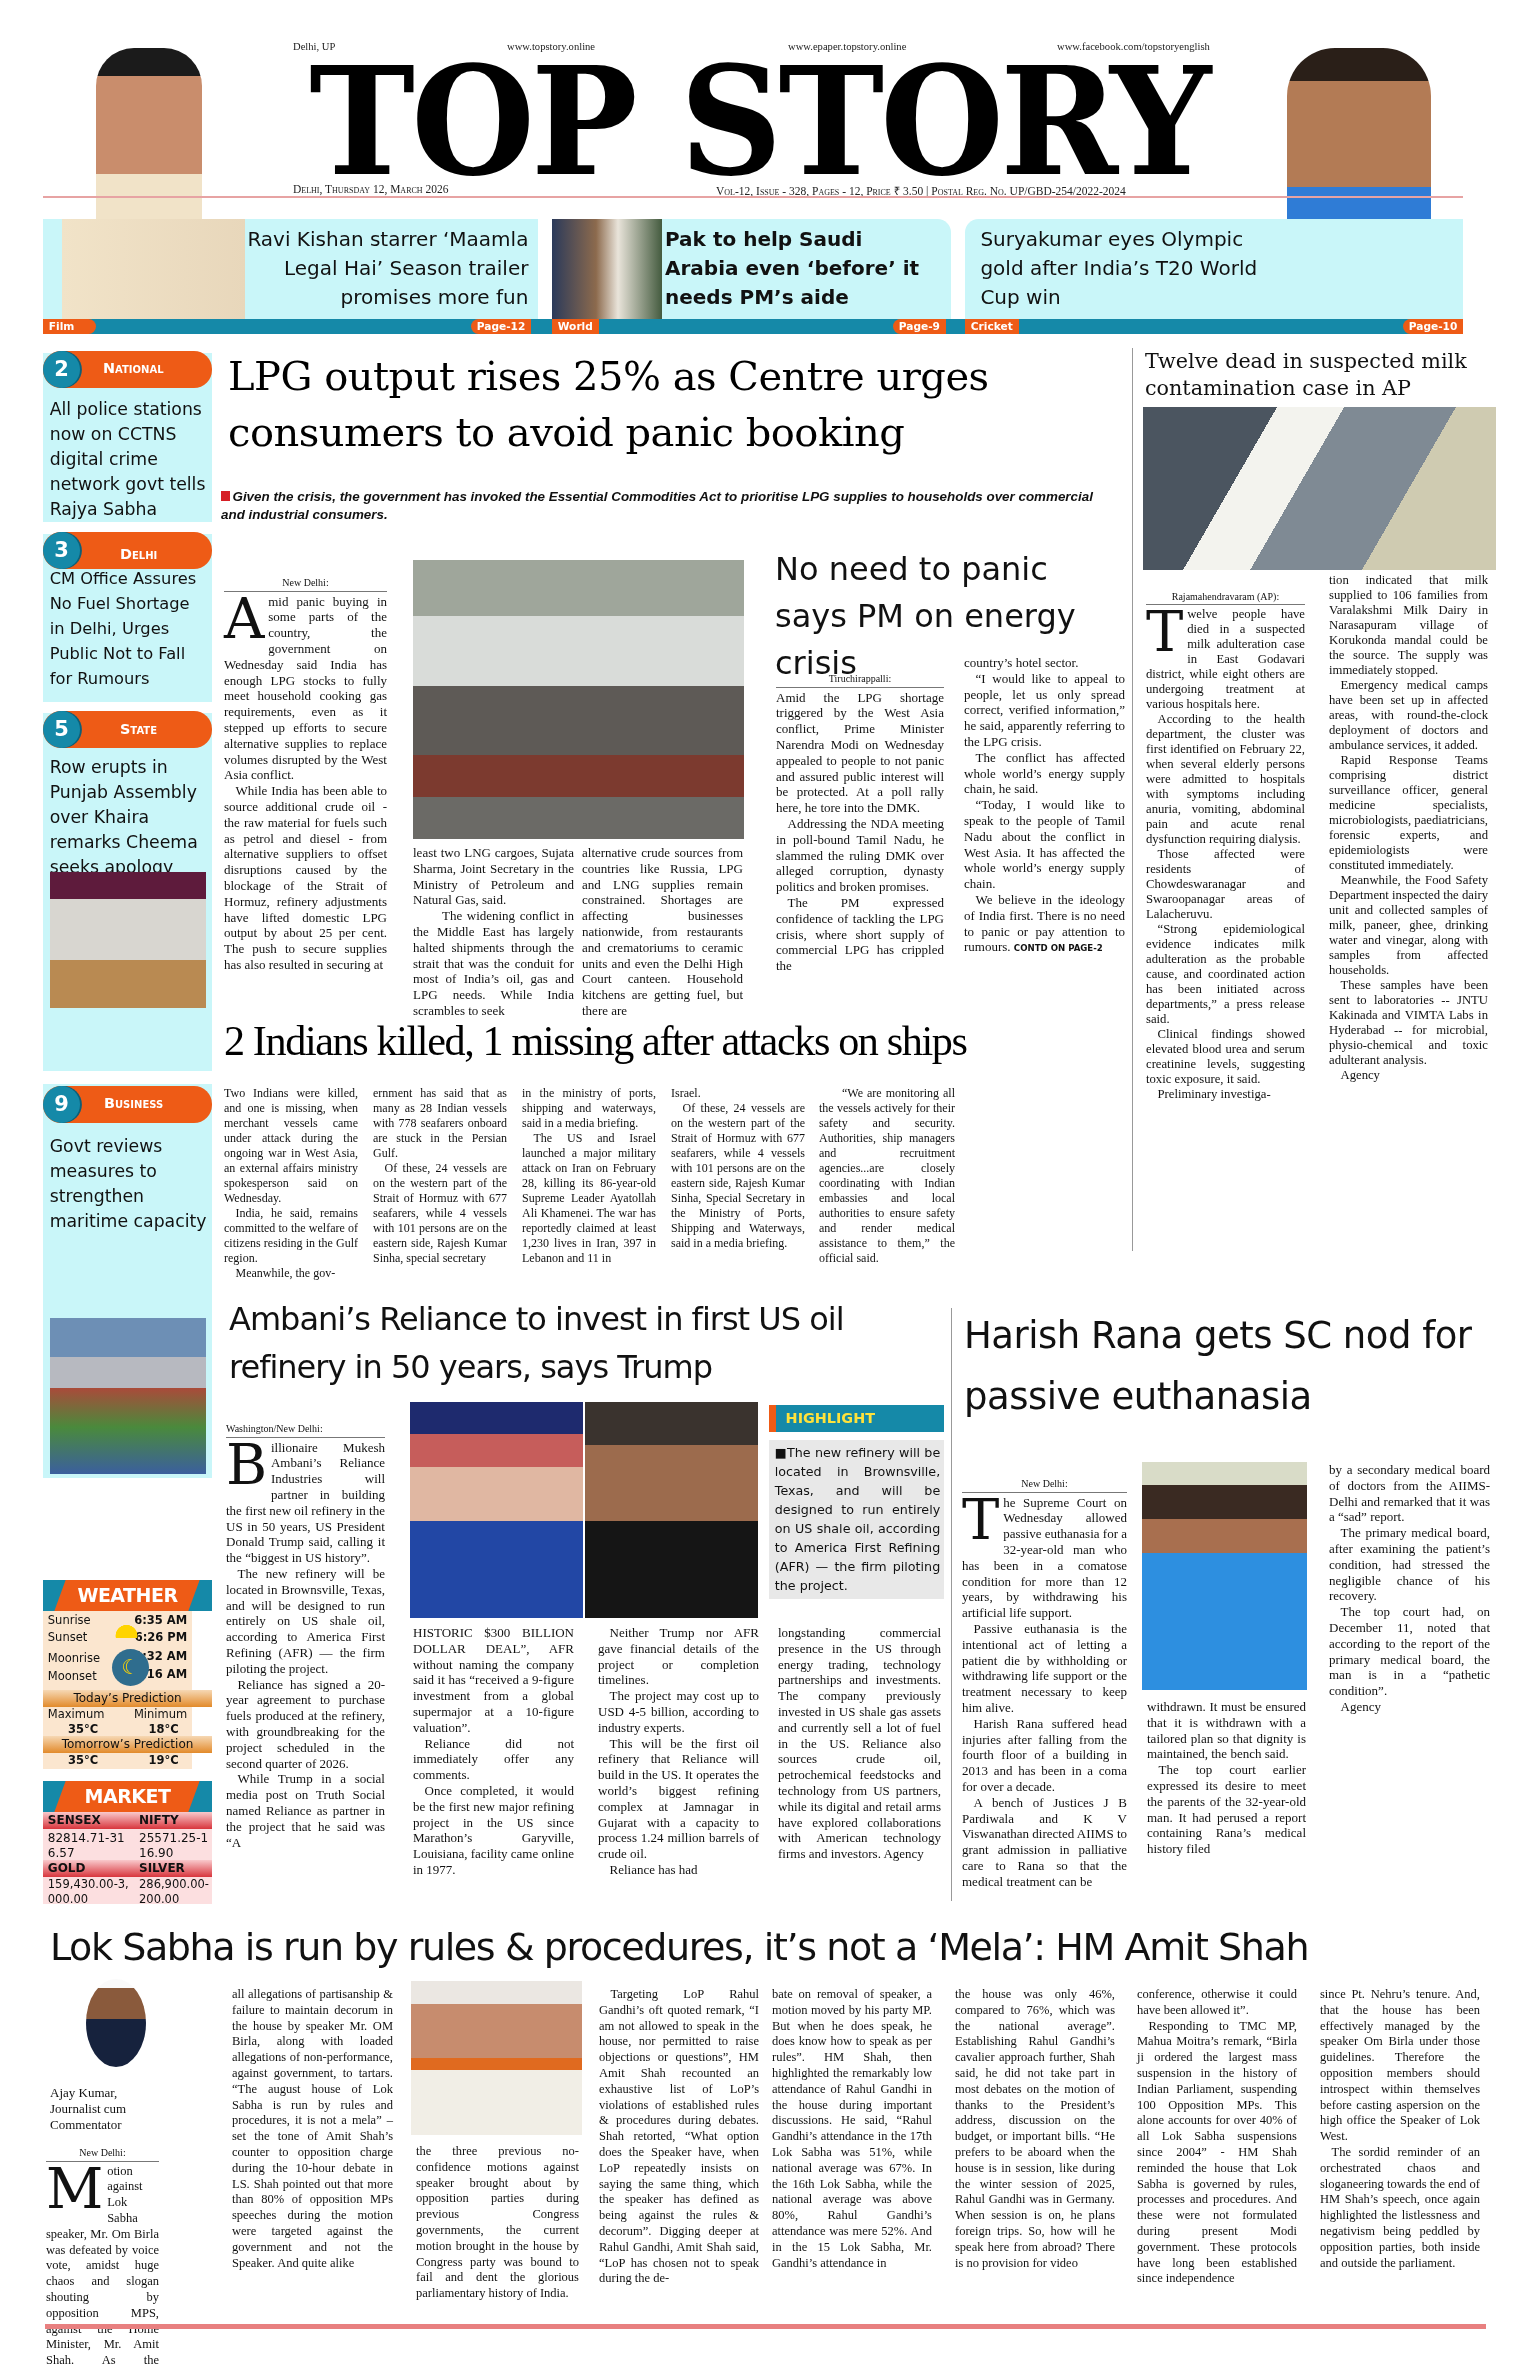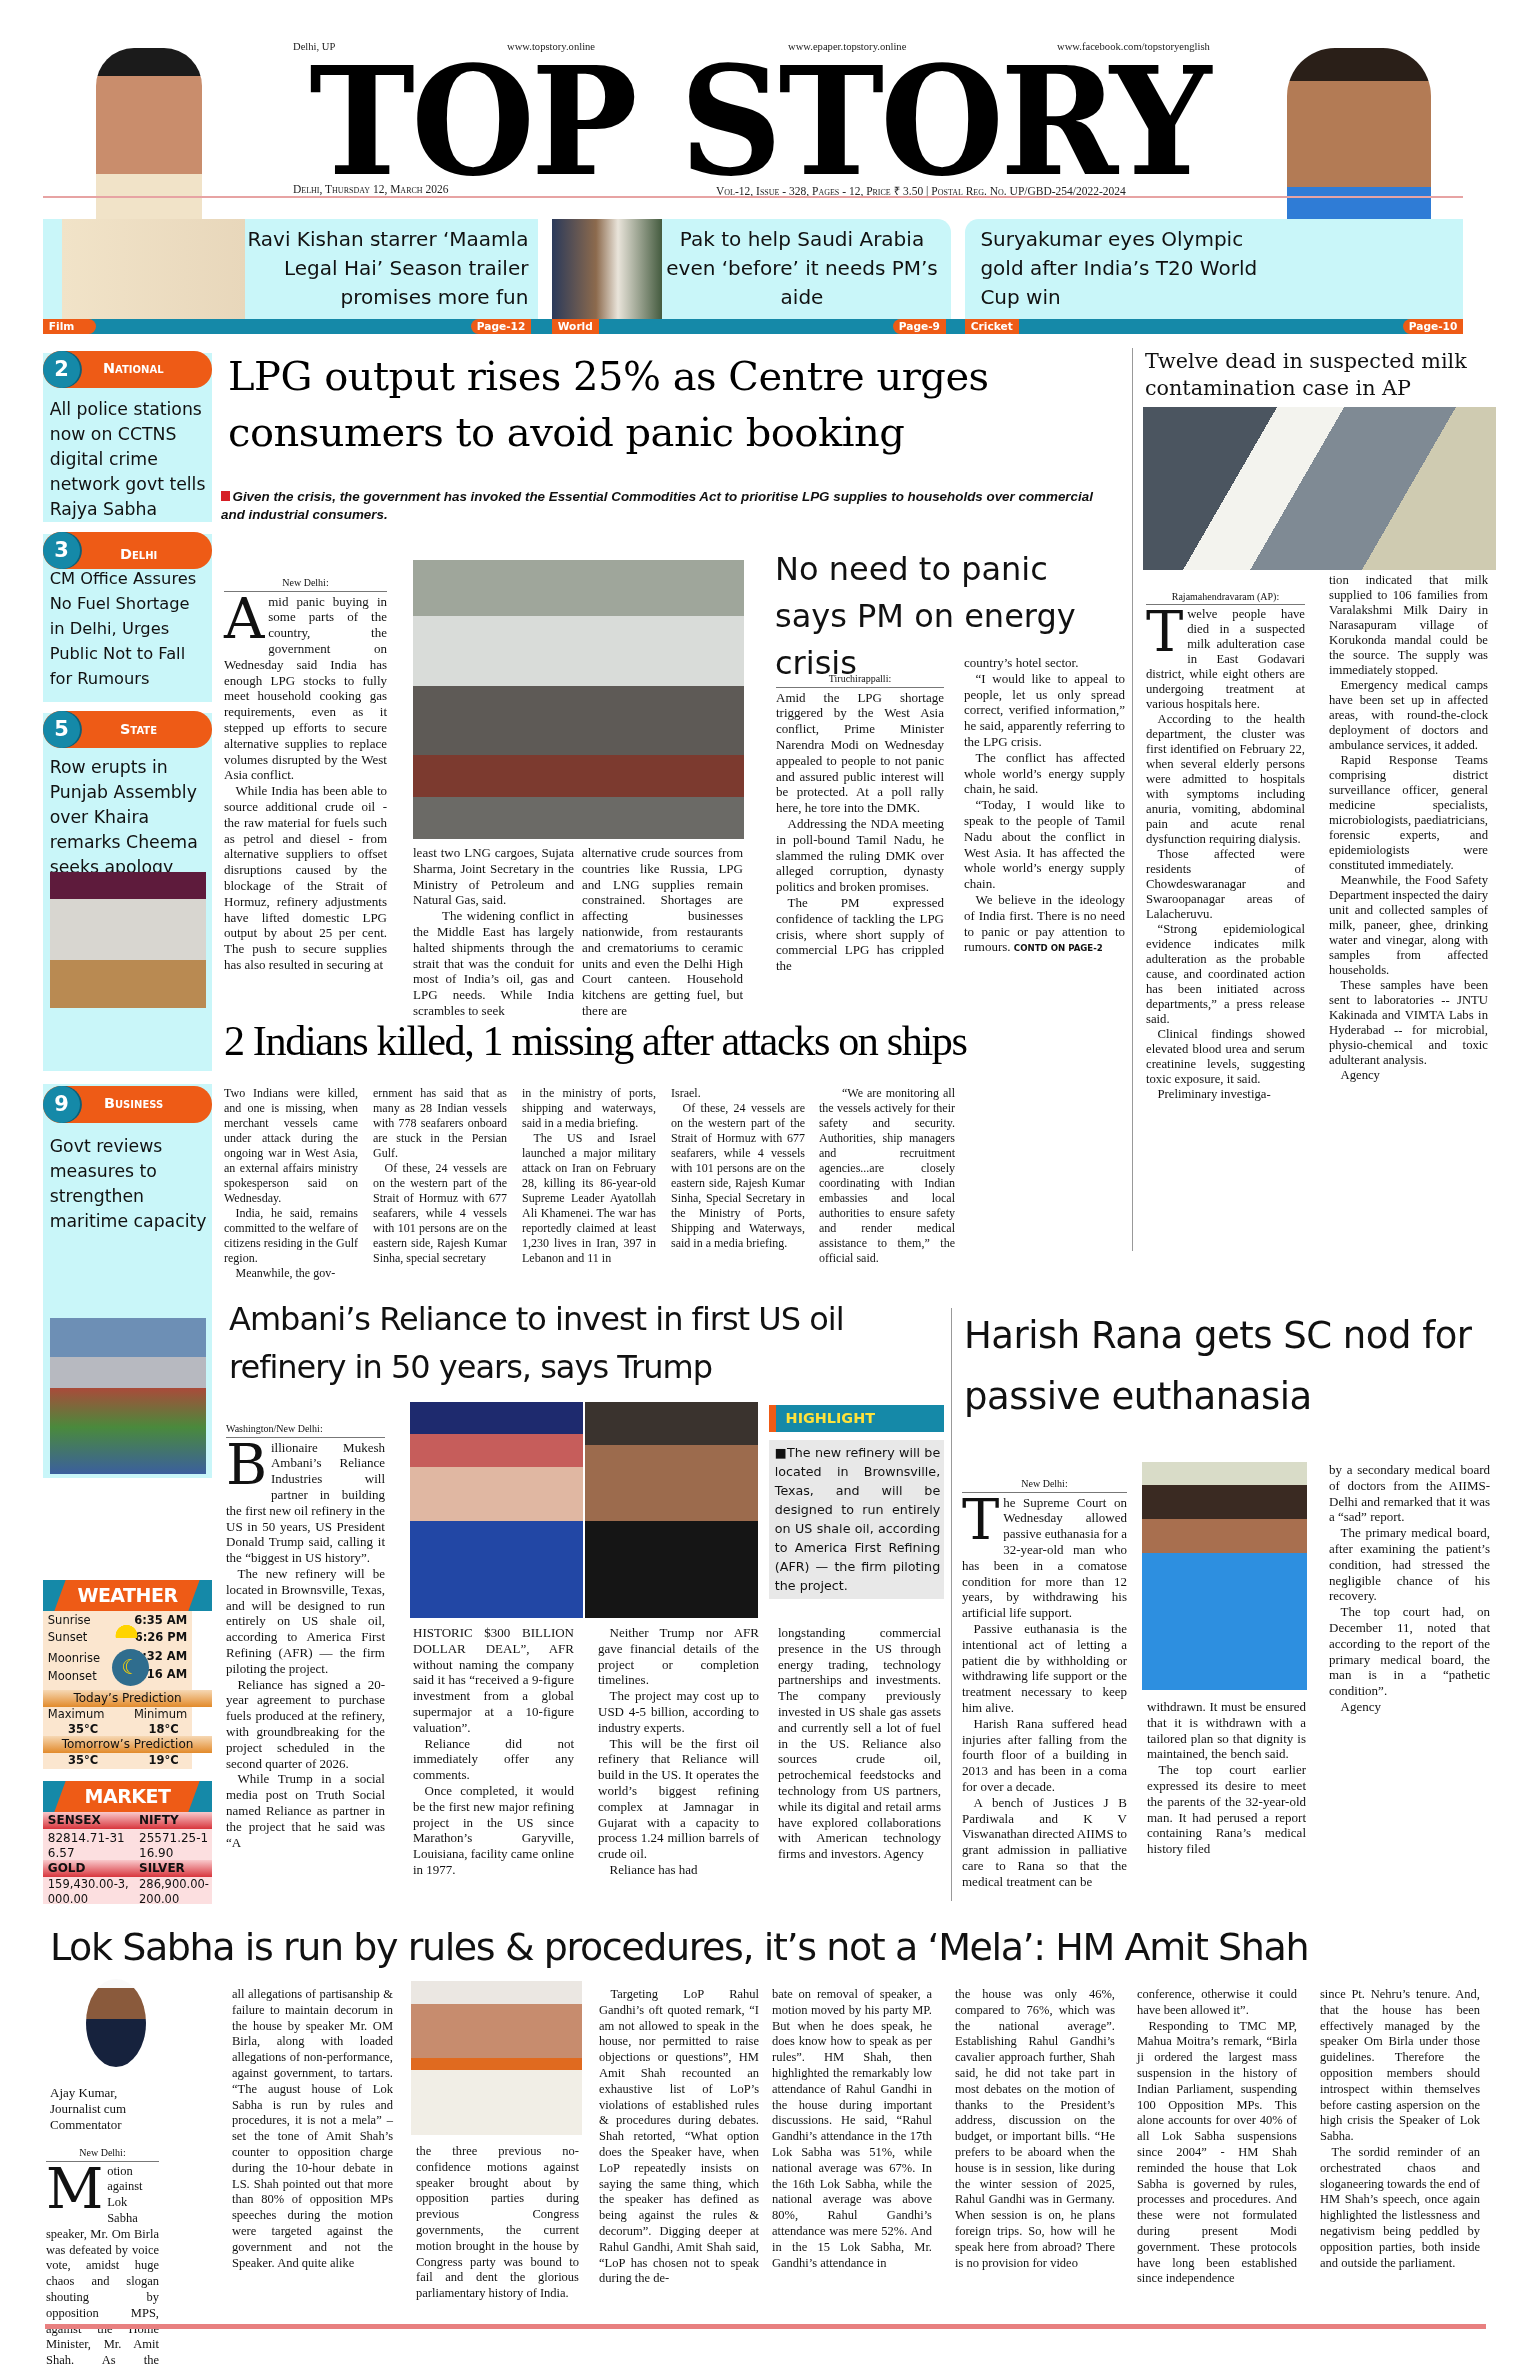--- a/index.html
+++ b/index.html
@@ -64,21 +64,21 @@
 <div class="abs mast-small" style="left:293px;top:183px;font-size:11.5px;font-variant:small-caps;">Delhi, Thursday 12, March 2026</div>
 <div class="abs mast-small" style="left:716px;top:183px;font-size:11.5px;font-variant:small-caps;">Vol-12, Issue - 328, Pages - 12, Price ₹ 3.50 | Postal Reg. No. UP/GBD-254/2022-2024</div>
 <div class="abs mast-rule" style="left:43px;top:196px;width:1420px;"></div>
 
 <div class="abs teaser" style="left:43px;top:219px;width:495px;height:100px;">
   <div class="abs photo" style="left:19px;top:0;width:183px;height:100px;background:linear-gradient(90deg,#f1e3c8,#e8d7bb);border-radius:0;"></div>
   <div class="abs teaser-text" style="right:9.6px;top:5.8px;width:288px;text-align:right;">Ravi Kishan starrer ‘Maamla Legal Hai’ Season trailer promises more fun</div>
 </div>
 <div class="abs teaser" style="left:552px;top:219px;width:399px;height:100px;border-radius:0 13.4px 0 0;">
   <div class="abs photo" style="left:0;top:0;width:110px;height:100px;background:linear-gradient(90deg,#2b3a5a,#8c6a4d 40%,#e9e4da 60%,#445b3f);border-radius:0;"></div>
-  <div class="abs teaser-text" style="left:113px;top:5.8px;width:274px;text-align:center;">Pak to help Saudi Arabia even ‘before’ it needs PM’s aide</div>
+  <div class="abs teaser-text" style="left:113px;top:5.8px;width:274px;text-align:left;font-weight:bold;">Pak to help Saudi Arabia even ‘before’ it needs PM’s aide</div>
 </div>
 <div class="abs teaser" style="left:965px;top:219px;width:498px;height:100px;border-radius:13.4px 0 0 0;">
   <div class="abs teaser-text" style="left:15.4px;top:5.8px;width:279px;">Suryakumar eyes Olympic gold after India’s T20 World Cup win</div>
 </div>
 
 <div class="abs tbar" style="left:43px;top:319px;width:1420px;"></div>
 <div class="abs tag" style="left:43px;top:319px;width:53px;border-radius:0 7.7px 7.7px 0;">Film</div>
 <div class="abs tag" style="left:471px;top:319px;border-radius:7.7px 0 0 7.7px;">Page-12</div>
 <div class="abs tag" style="left:552px;top:319px;">World</div>
 <div class="abs tag" style="left:893px;top:319px;border-radius:7.7px 0 0 7.7px;">Page-9</div>
@@ -313,18 +313,18 @@
   <p>bate on removal of speaker, a motion moved by his party MP. But when he does speak, he does know how to speak as per rules”. HM Shah, then highlighted the remarkably low attendance of Rahul Gandhi in the house during important discussions. He said, “Rahul Gandhi’s attendance in the 17th Lok Sabha was 51%, while national average was 67%. In the 16th Lok Sabha, while the national average was above 80%, Rahul Gandhi’s attendance was mere 52%. And in the 15 Lok Sabha, Mr. Gandhi’s attendance in</p>
 </div>
 <div class="col body" style="left:955px;top:1987px;width:160px;font-size:12.5px;line-height:15.8px;">
   <p>the house was only 46%, compared to 76%, which was the national average”. Establishing Rahul Gandhi’s cavalier approach further, Shah said, he did not take part in most debates on the motion of thanks to the President’s address, discussion on the budget, or important bills. “He prefers to be aboard when the house is in session, like during the winter session of 2025, Rahul Gandhi was in Germany. When session is on, he plans foreign trips. So, how will he speak here from abroad? There is no provision for video</p>
 </div>
 <div class="col body" style="left:1137px;top:1987px;width:160px;font-size:12.5px;line-height:15.8px;">
   <p>conference, otherwise it could have been allowed it”.</p>
   <p style="text-indent:11.5px;">Responding to TMC MP, Mahua Moitra’s remark, “Birla ji ordered the largest mass suspension in the history of Indian Parliament, suspending 100 Opposition MPs. This alone accounts for over 40% of all Lok Sabha suspensions since 2004” - HM Shah reminded the house that Lok Sabha is governed by rules, processes and procedures. And these were not formulated during present Modi government. These protocols have long been established since independence</p>
 </div>
 <div class="col body" style="left:1320px;top:1987px;width:160px;font-size:12.5px;line-height:15.8px;">
-  <p>since Pt. Nehru’s tenure. And, that the house has been effectively managed by the speaker Om Birla under those guidelines. Therefore the opposition members should introspect within themselves before casting aspersion on the high crisis the Speaker of Lok Sabha.</p>
+  <p>since Pt. Nehru’s tenure. And, that the house has been effectively managed by the speaker Om Birla under those guidelines. Therefore the opposition members should introspect within themselves before casting aspersion on the high office the Speaker of Lok West.</p>
   <p style="text-indent:11.5px;">The sordid reminder of an orchestrated chaos and sloganeering towards the end of HM Shah’s speech, once again highlighted the listlessness and negativism being peddled by opposition parties, both inside and outside the parliament.</p>
 </div>
 
 <div class="abs bottom-rule" style="left:45px;top:2324px;width:1441px;"></div>
 
 
 </body></html>

